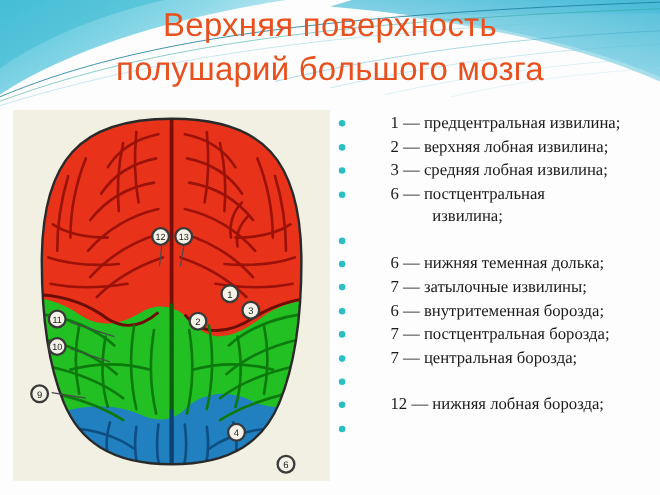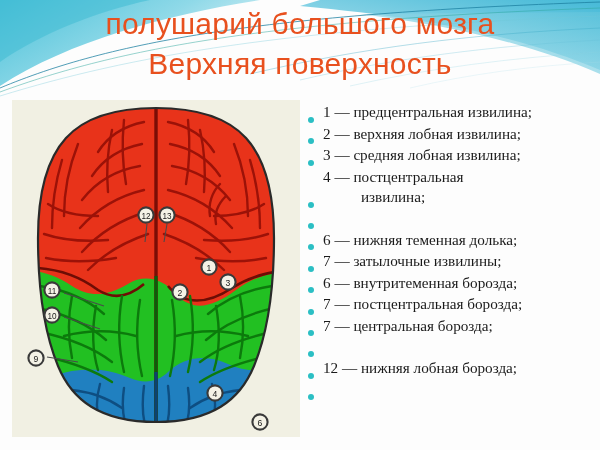--- a/index.html
+++ b/index.html
@@ -51,23 +51,24 @@
   }
   .figure-panel svg{display:block;}
 
   
   .legend{
     position:absolute;left:305px;top:102px;width:290px;
     z-index:4;
   }
   .legend-item{
     display:flex;
-    align-items:flex-end;
+    align-items:flex-start;
     margin:0 0 1px 0;
     min-height:20px;
+    gap:32px;
   }
   .bullet{
     flex:0 0 auto;
     width:6px;height:6px;border-radius:50%;
     background:#2BBFC4;
     margin:7px 9px 0 3px;
   }
   .legend-text{
     font-family:"Liberation Serif", serif;
     font-size:15.2px;
@@ -111,22 +112,22 @@
       <path d="M0,92 C120,48 270,20 600,8" fill="none" stroke="#2AA69B" stroke-width="0.7" opacity="0.7"></path>
       <path d="M0,96 C130,56 285,28 600,16" fill="none" stroke="#6FC7D8" stroke-width="0.6" opacity="0.6"></path>
       <path d="M600,28 C470,34 360,48 250,74" fill="none" stroke="#3BA8C6" stroke-width="0.7" opacity="0.55"></path>
       <path d="M600,40 C490,46 395,58 300,80" fill="none" stroke="#63C0D6" stroke-width="0.6" opacity="0.5"></path>
       <path d="M600,52 C510,58 430,68 350,86" fill="none" stroke="#8BD2E2" stroke-width="0.6" opacity="0.45"></path>
       <path d="M600,62 C530,66 470,74 410,88" fill="none" stroke="#A9DEEA" stroke-width="0.6" opacity="0.4"></path>
     </svg>
   </div>
 
   <div class="title-block">
+    <div class="title-line l1">Верхняя поверхность</div>
     <div class="title-line l2">полушарий большого мозга</div>
-    <div class="title-line l1">Верхняя поверхность</div>
   </div>
 
   <div class="figure-panel">
     <svg width="288" height="337" viewBox="0 0 288 337" xmlns="http://www.w3.org/2000/svg">
       <defs>
         <clipPath id="brainClip">
           <path d="M144,8
                    C108,8 74,16 54,38
                    C34,60 26,96 26,138
                    C26,186 32,232 46,266
@@ -312,21 +313,21 @@
     <div class="legend-item">
       <span class="bullet"></span>
       <span class="legend-text">2 — верхняя лобная извилина;</span>
     </div>
     <div class="legend-item">
       <span class="bullet"></span>
       <span class="legend-text">3 — средняя лобная извилина;</span>
     </div>
     <div class="legend-item wrap">
       <span class="bullet"></span>
-      <span class="legend-text">4 — постцентральная
+      <span class="legend-text">6 — постцентральная
           извилина;</span>
     </div>
     <div class="legend-item">
       <span class="bullet"></span>
     </div>
     <div class="legend-item">
       <span class="bullet"></span>
       <span class="legend-text">6 — нижняя теменная долька;</span>
     </div>
     <div class="legend-item">

